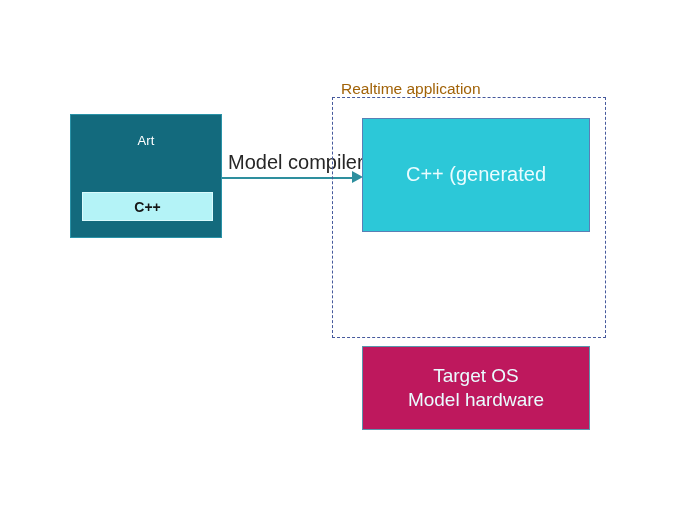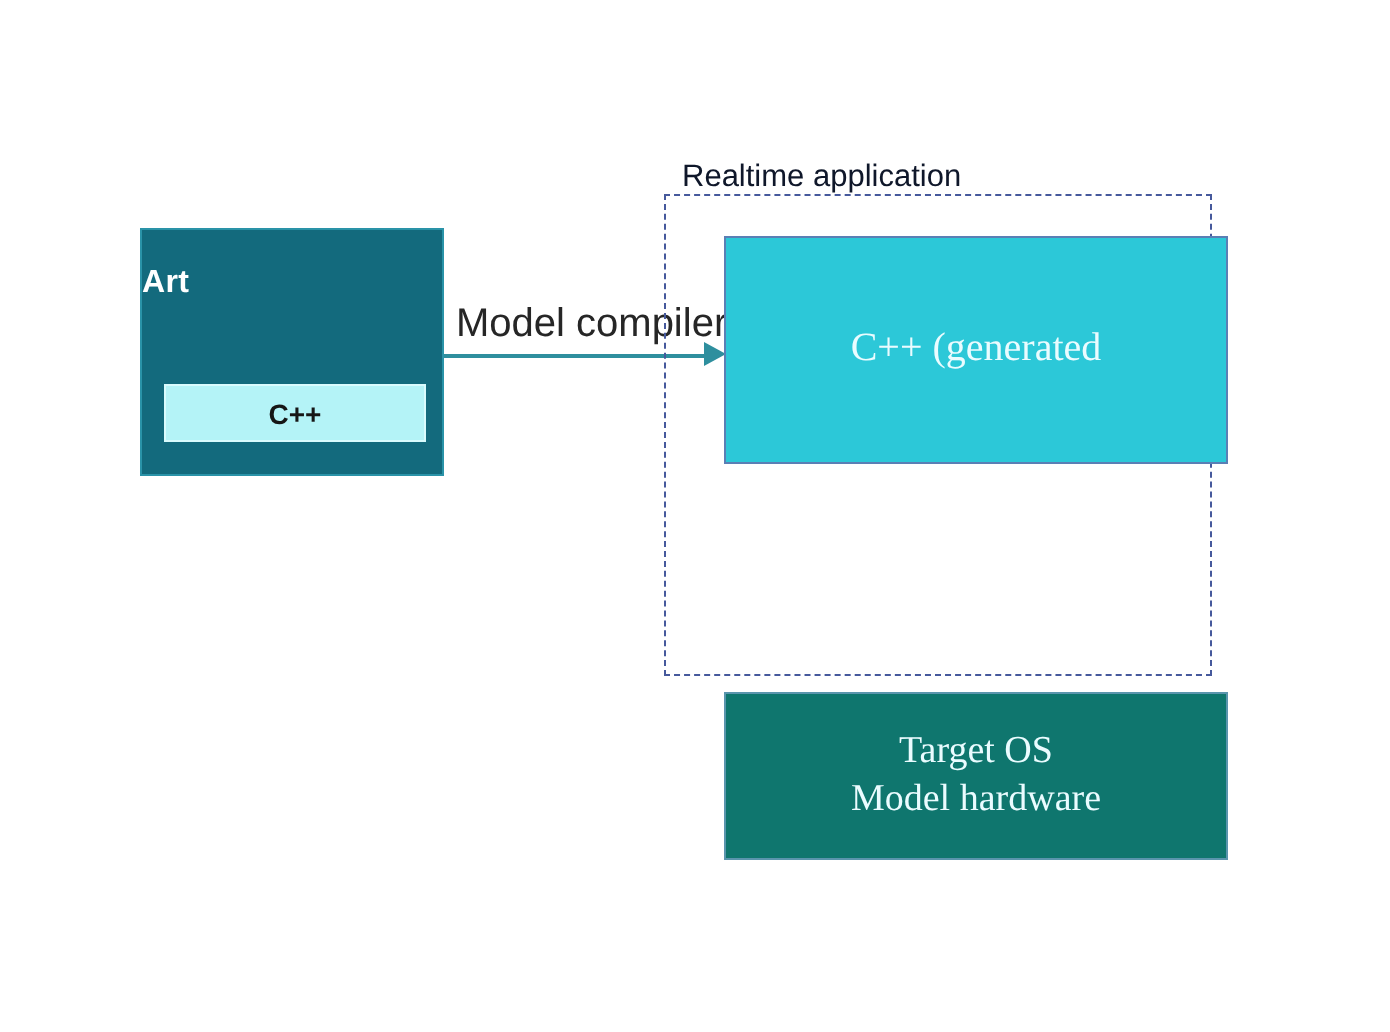--- a/index.html
+++ b/index.html
@@ -28,23 +28,24 @@
     height: 124px;
     background: #136a7d;
     border: 1px solid #2a93a8;
     box-sizing: border-box;
   }
   .art-label {
     position: absolute;
     left: 0;
     top: 18px;
     width: 100%;
+    text-align: center;
     color: #ffffff;
-    font-size: 16px;
-    font-weight: bold;
+    font-size: 13px;
+    font-weight: normal;
     letter-spacing: 0.2px;
   }
   .art-inner-box {
     position: absolute;
     left: 11px;
     top: 77px;
     width: 131px;
     height: 29px;
     background: #b4f3f7;
     border: 1px solid #d9fbfd;
@@ -86,53 +87,52 @@
     font-size: 20px;
     background: transparent;
     white-space: nowrap;
   }
 
   
   .realtime-title {
     position: absolute;
     left: 341px;
     top: 80px;
-    color: #0f172a;
+    color: #a16207;
     font-size: 15.5px;
     white-space: nowrap;
   }
   .dashed-box {
     position: absolute;
     left: 332px;
     top: 97px;
     width: 274px;
     height: 241px;
     border: 1.6px dashed #46599c;
     box-sizing: border-box;
     background: transparent;
   }
 
   
   .stack-box {
     position: absolute;
     left: 362px;
-    width: 252px;
+    width: 228px;
     box-sizing: border-box;
     display: flex;
     align-items: center;
     justify-content: center;
     text-align: center;
-    font-family: Liberation Serif, serif;
   }
   .cyan {
     background: #2cc8d8;
     border: 1.4px solid #5a7fb5;
   }
   .dark {
-    background: #0f766e;
+    background: #be185d;
     border: 1.4px solid #5a95ad;
     align-items: center;
   }
   .box-cpp {
     top: 118px;
     height: 114px;
   }
   .box-rts {
     top: 247px;
     height: 83px;

